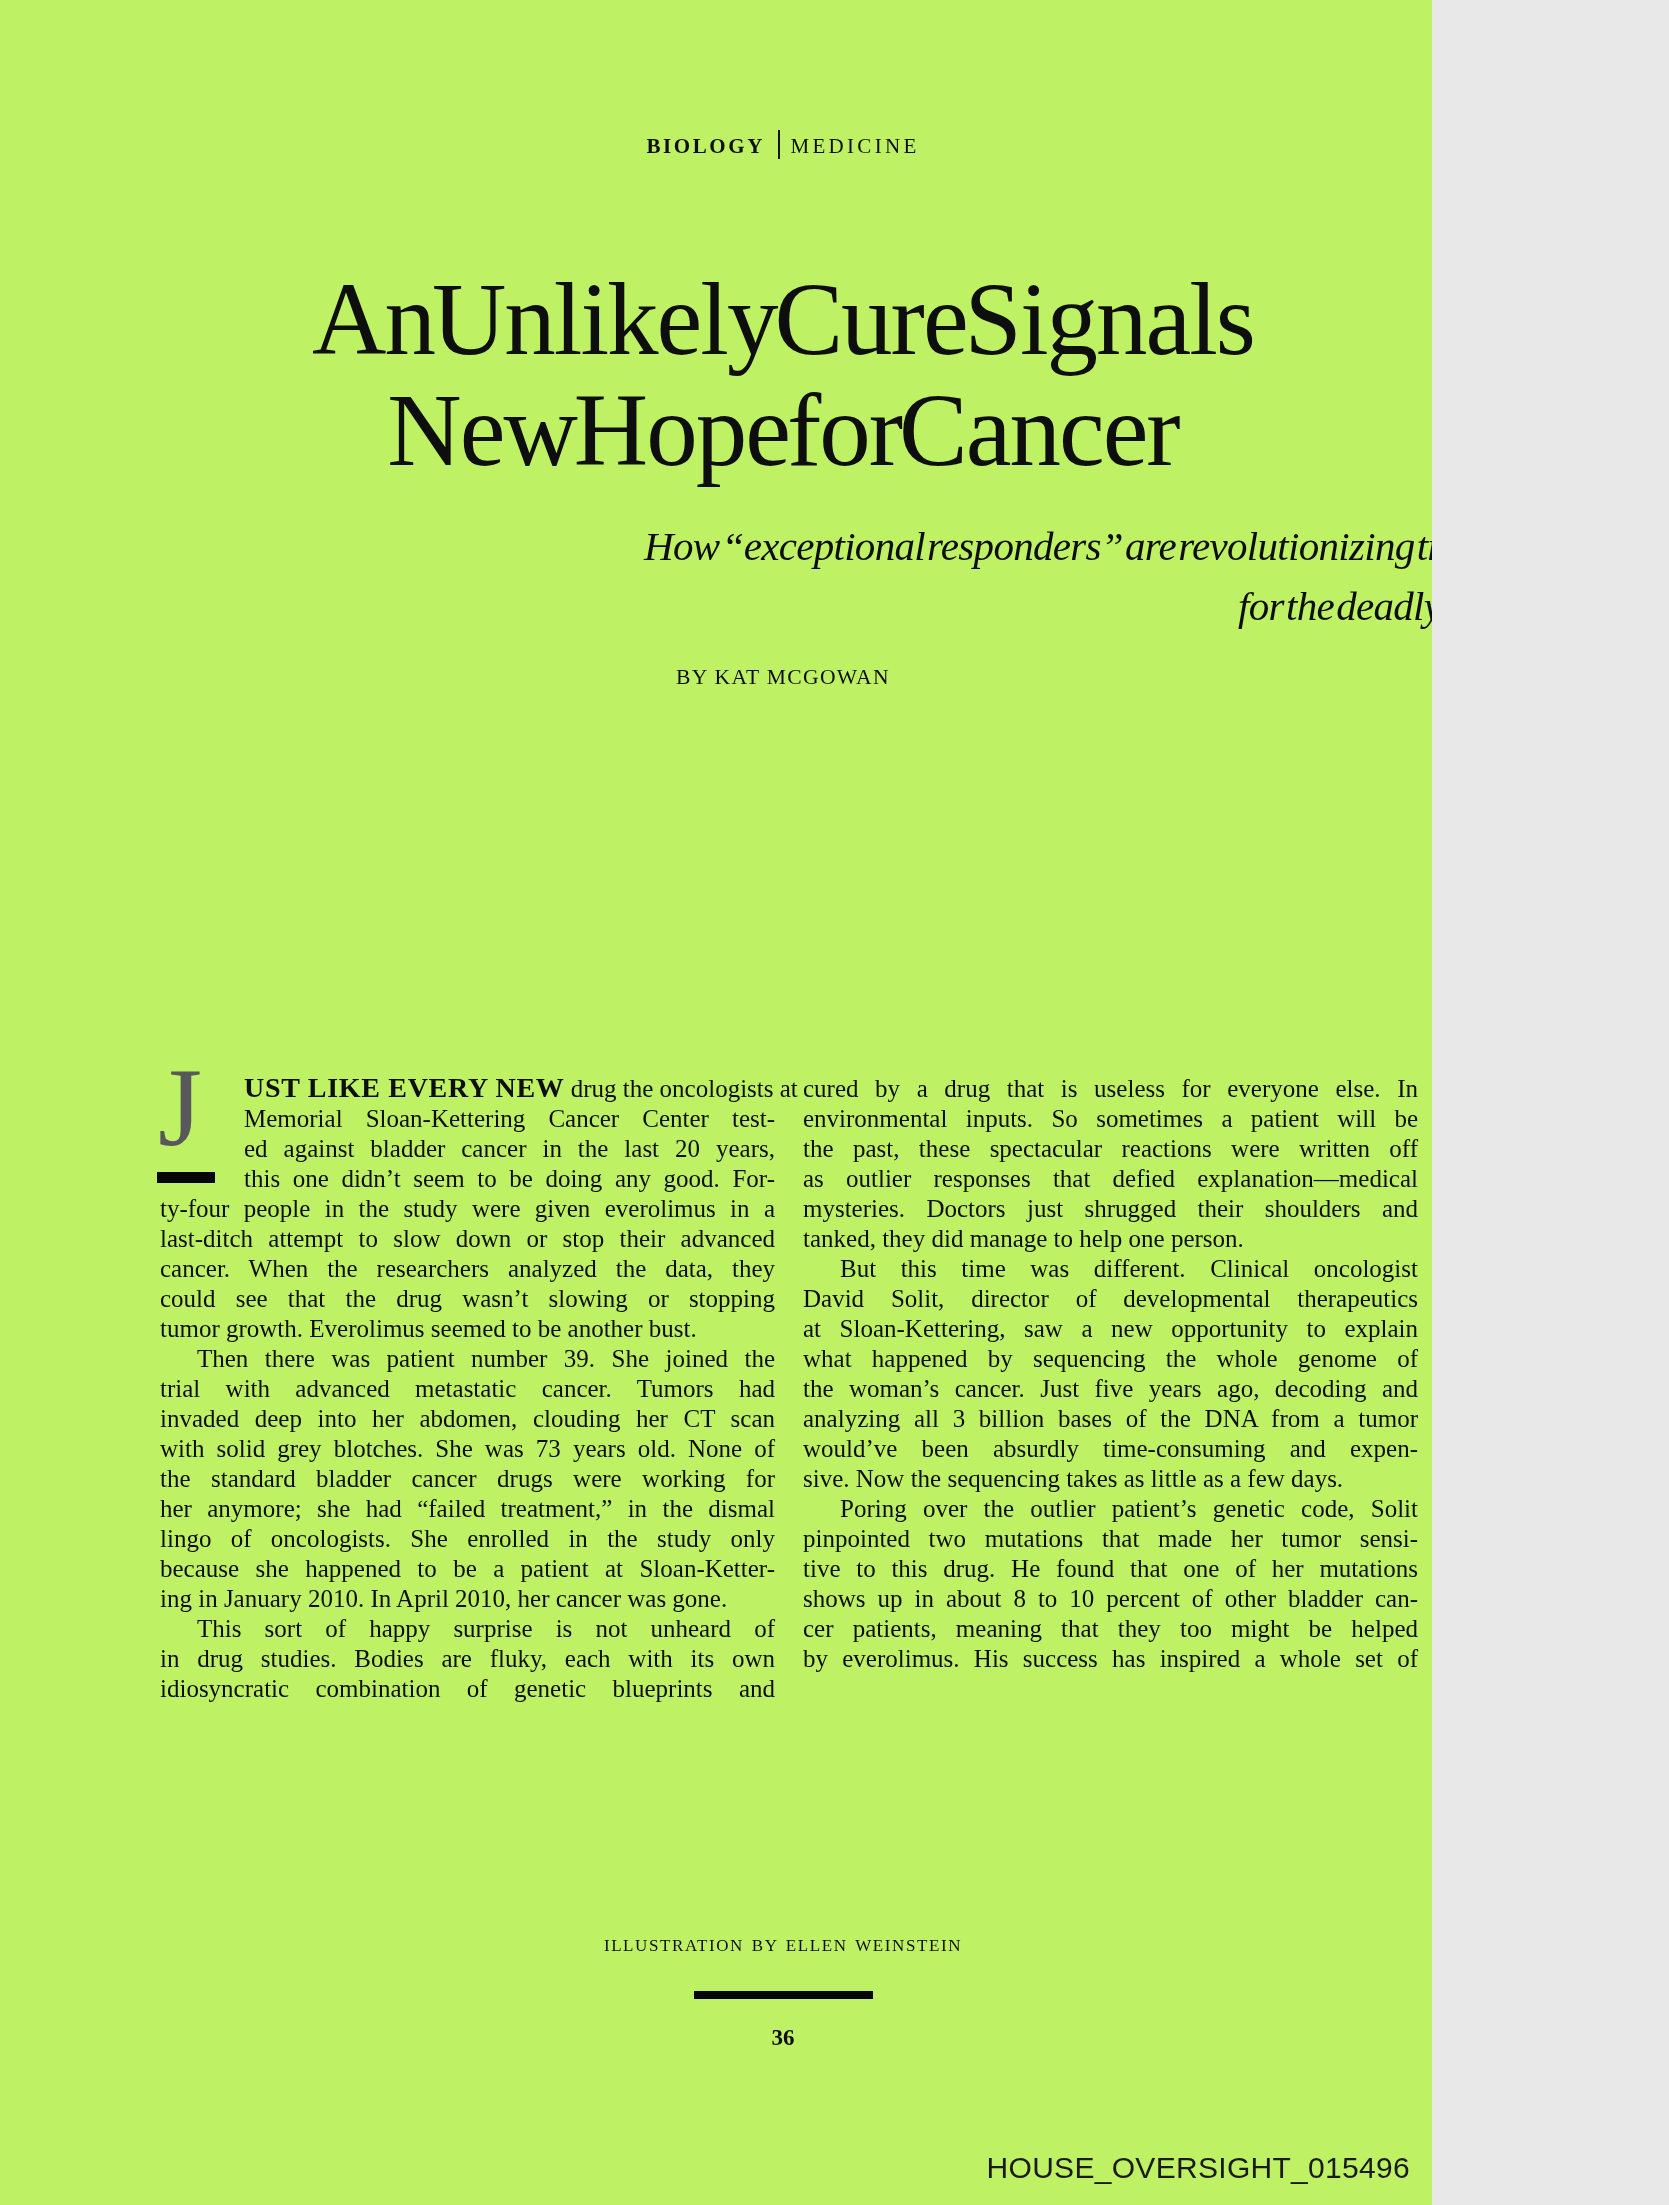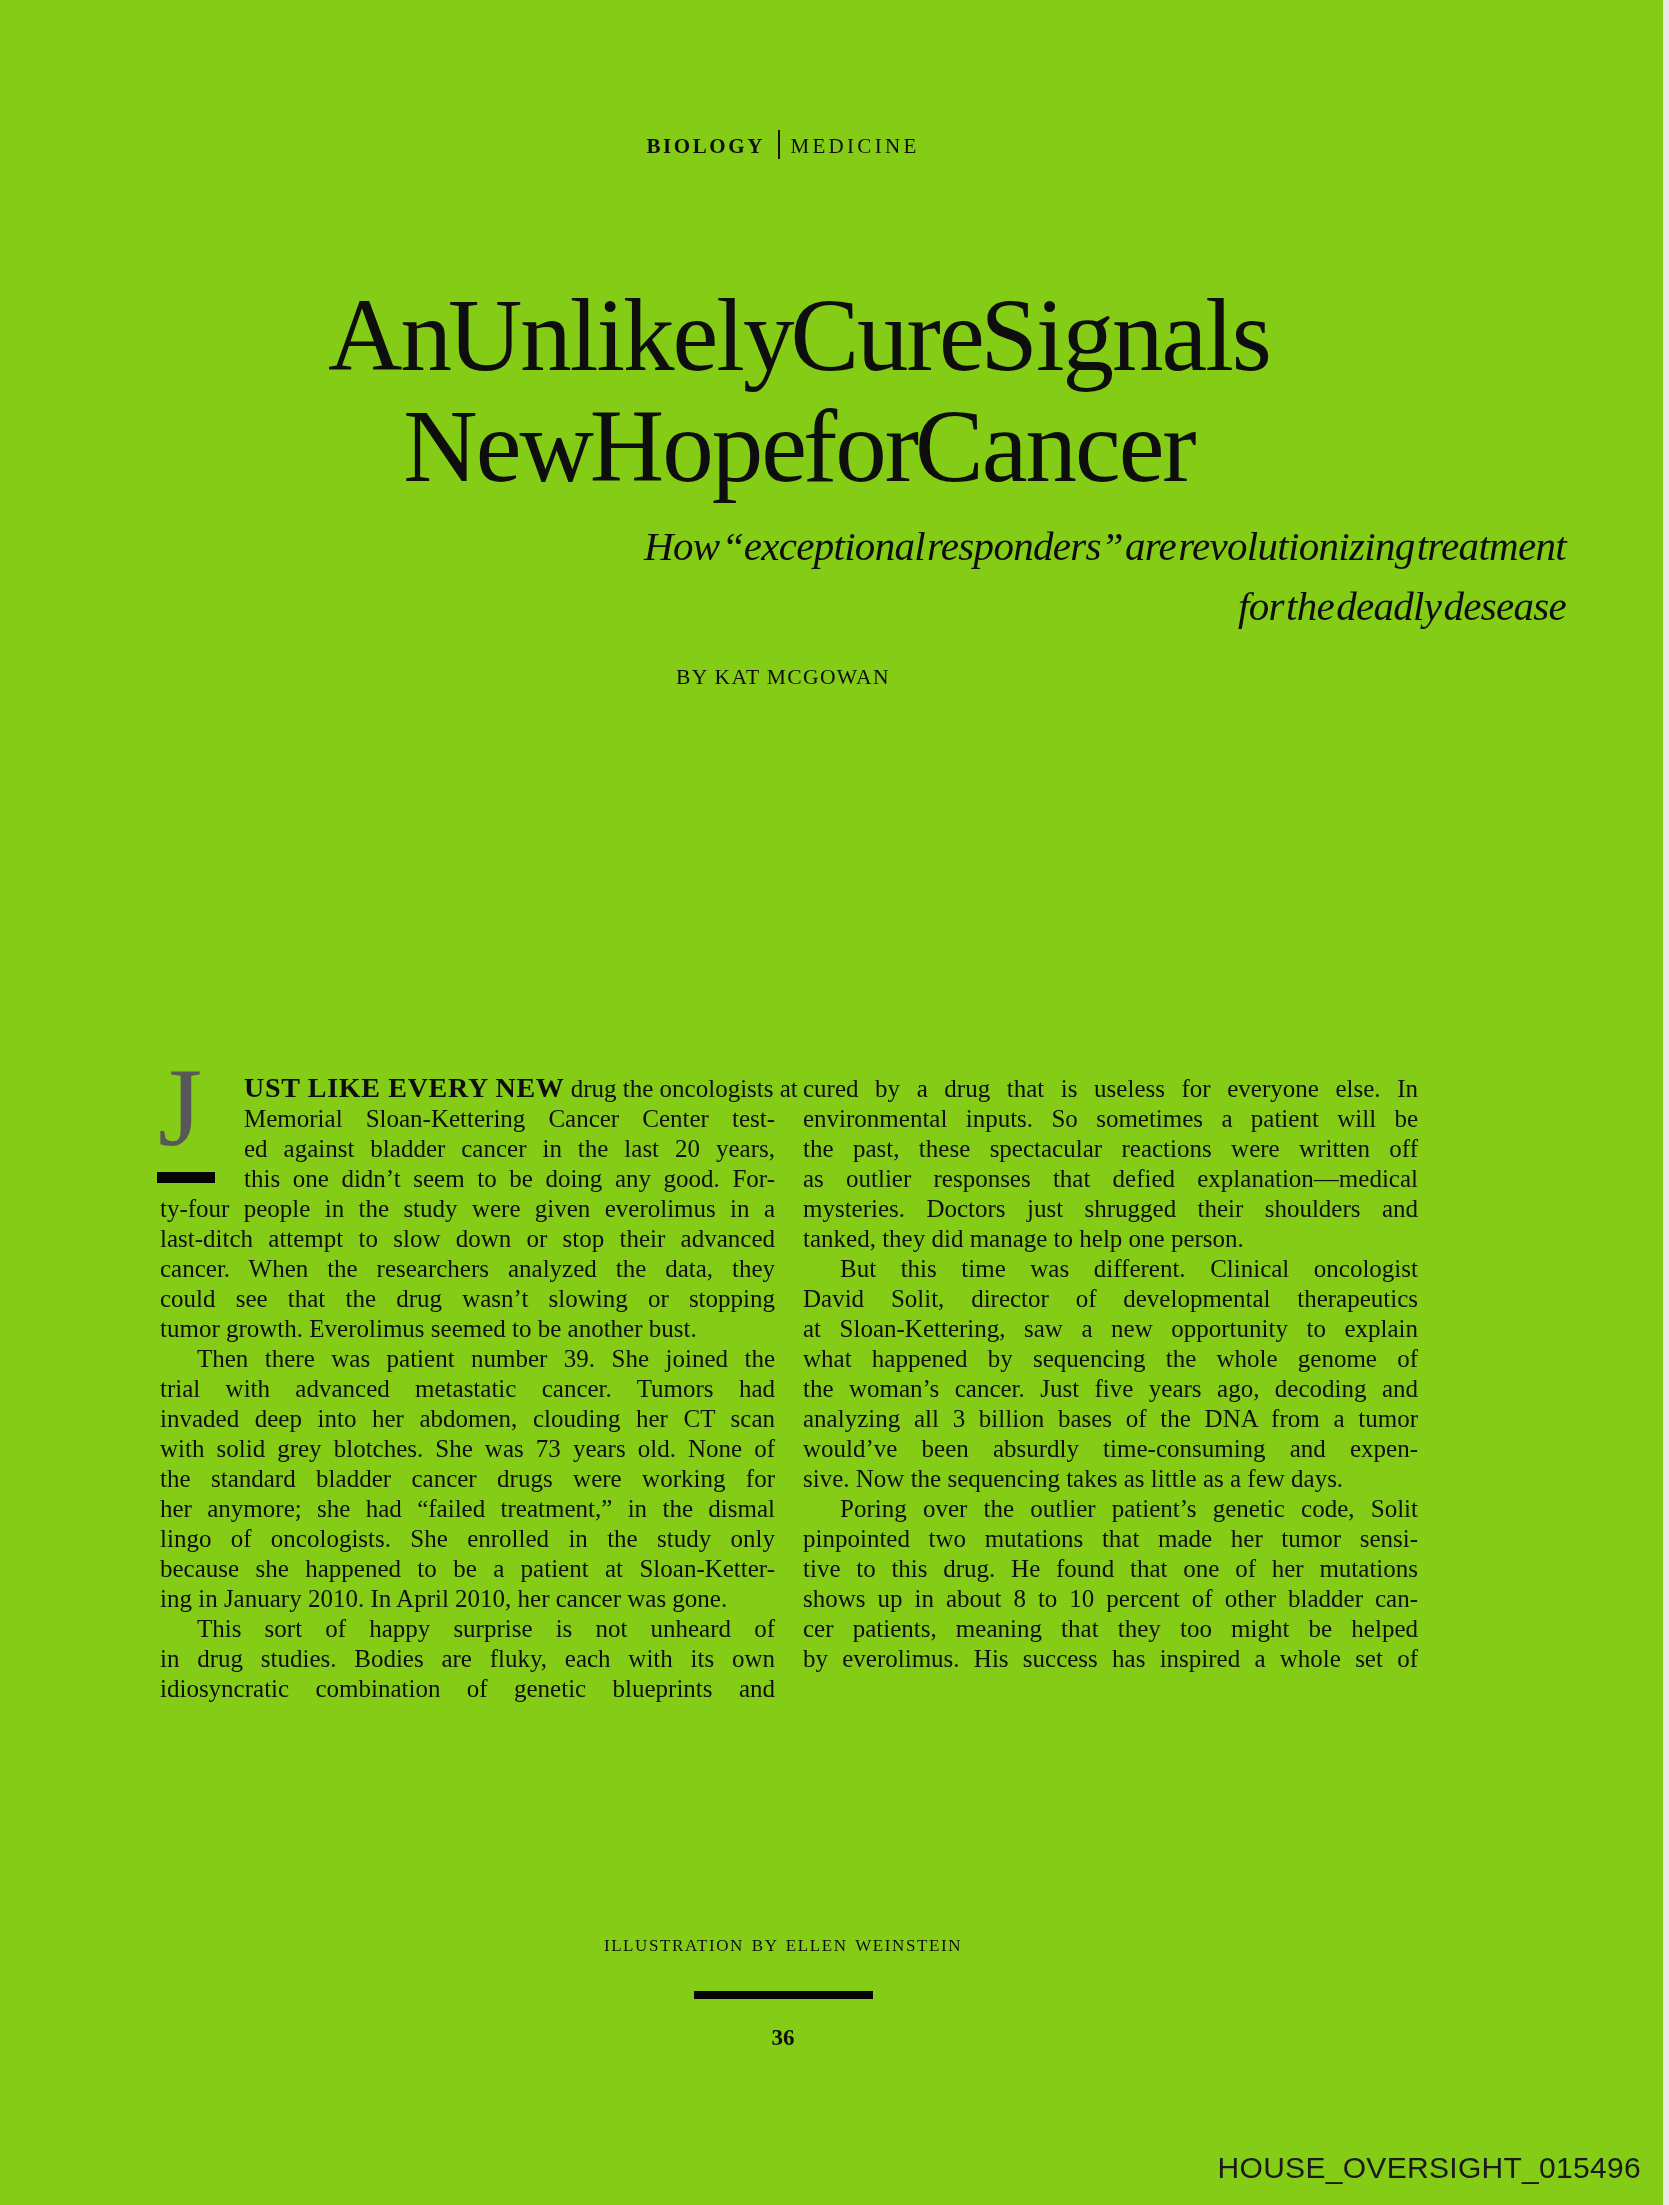--- a/index.html
+++ b/index.html
@@ -1,18 +1,18 @@
 <!DOCTYPE html>
 <html style="font-size:10.5px"><head>
 <meta charset="utf-8">
 <style>
   html,body{margin:0;padding:0;background:#e8e8e8;}
   .page{
-    position:relative; width:1663px; height:2205px;
-    background:#84cc16; overflow:hidden;
+    position:relative; width:1432px; height:2205px;
+    background:#bef264; overflow:hidden;
     font-family:"Liberation Serif","DejaVu Serif",serif;
     color:#0e0e0e;
   }
   .centered{position:absolute; left:0; width:1566px; text-align:center;}
   
   .kicker{top:130px; font-size:21px; letter-spacing:2.6px; white-space:nowrap;}
   .kicker .k-left{font-weight:bold;}
   .kicker .k-div{display:inline-block; width:2px; height:29px; background:#141414; margin:0 10.5px 0 13px; vertical-align:-5.9px;}
   .kicker .k-right{font-weight:400; letter-spacing:3.3px;}
   
@@ -45,21 +45,21 @@
 </style>
 </head>
 <body>
 
 <div class="page">
 
   <div class="centered kicker">
     <span class="k-left">BIOLOGY</span><span class="k-div"></span><span class="k-right">MEDICINE</span>
   </div>
 
-  <h1 class="centered title" style="margin:16px; top:264px;">
+  <h1 class="centered title" style="margin:0; top:264px;">
     <div>An Unlikely Cure Signals</div>
     <div>New Hope for Cancer</div>
   </h1>
 
   <div class="centered subtitle">
     <div>How “exceptional responders” are revolutionizing treatment</div>
     <div>for the deadly desease</div>
   </div>
 
   <div class="centered byline">BY KAT MCGOWAN</div>

